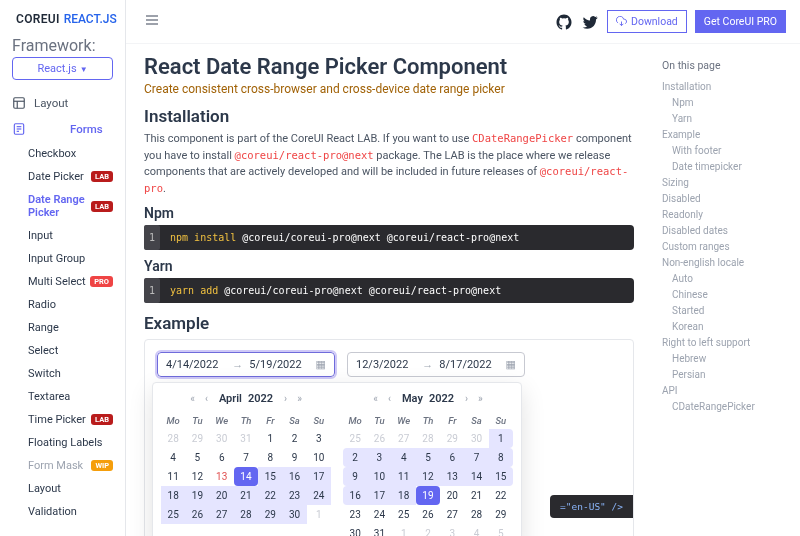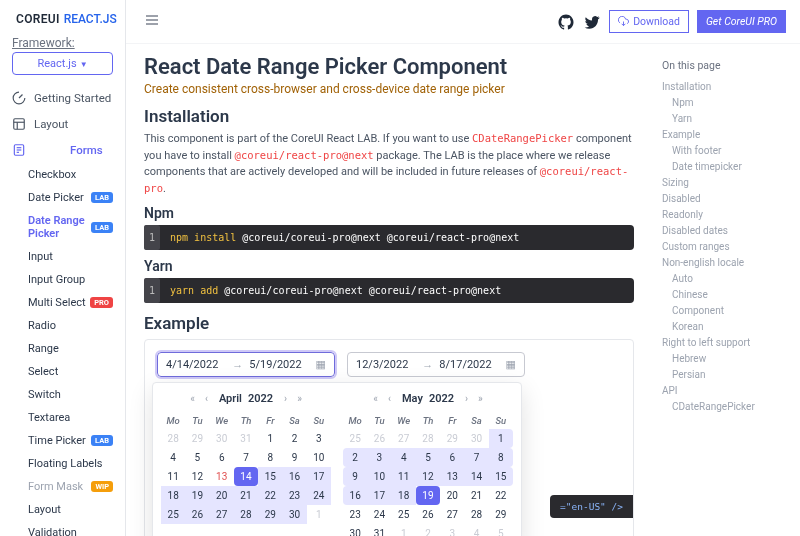--- a/index.html
+++ b/index.html
@@ -3,42 +3,42 @@
 <meta charset="utf-8">
 <style>
 * { box-sizing: border-box; margin: 0; padding: 0; }
 body { font-family: -apple-system, BlinkMacSystemFont, "Segoe UI", Roboto, sans-serif; font-size: 13px; color: #2c384a; background: #fff; width: 800px; height: 536px; overflow: hidden; }
 .app { display: flex; height: 100%; }
 .sidebar { width: 126px; background: #fff; border-right: 1px solid #e5e7eb; display: flex; flex-direction: column; }
 .logo { display: flex; align-items: center; gap: 4px; padding: 10px 12px 8px; font-size: 12px; font-weight: 600; }
 .logo-hex { width: 18px; height: 18px; }
 .logo-text { color: #1f2937; letter-spacing: 0.3px; }
 .logo-react { color: #2563eb; font-weight: 500; }
-.framework-label { font-size: 12px; color: #6b7280; padding: 0 12px 2px; text-decoration: underline; }
+.framework-label { font-size: 16px; color: #6b7280; padding: 0 12px 2px; }
 .framework-select { margin: 0 12px 10px; border: 1px solid #6366f1; color: #6366f1; border-radius: 4px; font-size: 11px; padding: 4px 8px; text-align: center; cursor: pointer; position: relative; }
 .chev { font-size: 8px; margin-left: 3px; }
 .nav { flex: 1; overflow: hidden; }
 .nav-item { display: flex; align-items: center; gap: 8px; padding: 6px 12px; font-size: 11.5px; color: #4b5563; cursor: pointer; }
 .nav-item.active { color: #6366f1; font-weight: 500; gap: 44px; }
 .nav-sub { padding: 5px 12px 5px 28px; font-size: 11px; display: flex; align-items: center; justify-content: space-between; cursor: pointer; }
 .nav-sub.active { color: #6366f1; font-weight: 600; }
 .nav-sub.muted { color: #9ca3af; }
 .badge { font-size: 7.5px; color: #fff; padding: 1px 4px; border-radius: 3px; font-weight: 700; }
-.badge.lab { background: #3b82f6; }
+.badge.lab { background: #b91c1c; }
 .badge.pro { background: #ef4444; }
 .badge.wip { background: #f59e0b; }
 .nav-icon { width: 14px; height: 14px; display: inline-flex; align-items: center; justify-content: center; }
 .main { flex: 1; display: flex; flex-direction: column; overflow: hidden; }
 .topbar { display: flex; align-items: center; padding: 8px 14px; gap: 8px; border-bottom: 1px solid #f3f4f6; }
 .hamburger { cursor: pointer; padding: 4px; color: #6b7280; }
 .topbar-spacer { flex: 1; }
 .top-icon { width: 18px; height: 18px; cursor: pointer; }
 .btn { font-size: 10.5px; border-radius: 0; padding: 4px 8px; cursor: pointer; display: inline-flex; align-items: center; gap: 4px; }
 .btn-outline { border: 1px solid #6366f1; color: #6366f1; background: #fff; }
-.btn-primary { background: #6366f1; color: #fff; border: 1px solid #6366f1; font-style: italic; }
+.btn-primary { background: #6366f1; color: #fff; border: 1px solid #6366f1; }
 .content-row { display: flex; flex: 1; overflow: hidden; }
 .content { flex: 1; padding: 10px 18px 0; overflow: hidden; position: relative; }
 h1 { font-size: 22px; font-weight: 600; margin-bottom: 3px; }
 .subtitle { font-size: 12px; color: #a16207; margin-bottom: 10px; }
 h2 { font-size: 17px; font-weight: 600; margin: 10px 0 5px; }
 h3 { font-size: 14px; font-weight: 600; margin: 8px 0 4px; }
 .para { font-size: 11px; line-height: 1.5; color: #4b5563; }
 .code-inline { color: #ef4444; font-family: monospace; font-size: 10.5px; }
 .code-block { background: #2a2a2e; border-radius: 4px; padding: 7px 10px; font-family: monospace; font-size: 10px; display: flex; gap: 10px; color: #fff; margin: 4px 0; }
 .code-line-no { background: #44444a; padding: 0 5px; border-radius: 2px; margin-left: -10px; margin-top: -7px; margin-bottom: -7px; display: flex; align-items: center; color: #bbb; }
@@ -86,29 +86,20 @@
           <polygon points="12,6 17.5,9 17.5,15 12,18 6.5,15 6.5,9" fill="none" stroke="#374151" stroke-width="1.5"></polygon>
         </svg>
       <span class="logo-text">COREUI</span>
       <span class="logo-react">REACT.JS</span>
     </div>
     <div class="framework-label">Framework:</div>
     <div class="framework-select">
       <span>React.js</span><span class="chev">▼</span>
     </div>
     <nav class="nav">
-      <div class="nav-item">
-          <span class="nav-icon">
-            <svg width="14" height="14" viewBox="0 0 24 24" fill="none" stroke="currentColor" stroke-width="2">
-              <path d="M12 2a10 10 0 1 0 10 10"></path>
-              <path d="M12 12l6-6"></path>
-            </svg>
-          </span>
-          <span>Getting Started</span>
-        </div>
       <div class="nav-item">
           <span class="nav-icon">
             <svg width="14" height="14" viewBox="0 0 24 24" fill="none" stroke="currentColor" stroke-width="2">
               <rect x="3" y="3" width="18" height="18" rx="2"></rect>
               <line x1="3" y1="9" x2="21" y2="9"></line>
               <line x1="9" y1="21" x2="9" y2="9"></line>
             </svg>
           </span>
           <span>Layout</span>
         </div>
@@ -392,21 +383,21 @@
             <a class="l2">With footer</a>
             <a class="l2">Date timepicker</a>
             <a class="">Sizing</a>
             <a class="">Disabled</a>
             <a class="">Readonly</a>
             <a class="">Disabled dates</a>
             <a class="">Custom ranges</a>
             <a class="">Non-english locale</a>
             <a class="l2">Auto</a>
             <a class="l2">Chinese</a>
-            <a class="l2">Component</a>
+            <a class="l2">Started</a>
             <a class="l2">Korean</a>
             <a class="">Right to left support</a>
             <a class="l2">Hebrew</a>
             <a class="l2">Persian</a>
             <a class="">API</a>
             <a class="l2">CDateRangePicker</a>
           </div>
       </aside>
     </div>
   </div>

